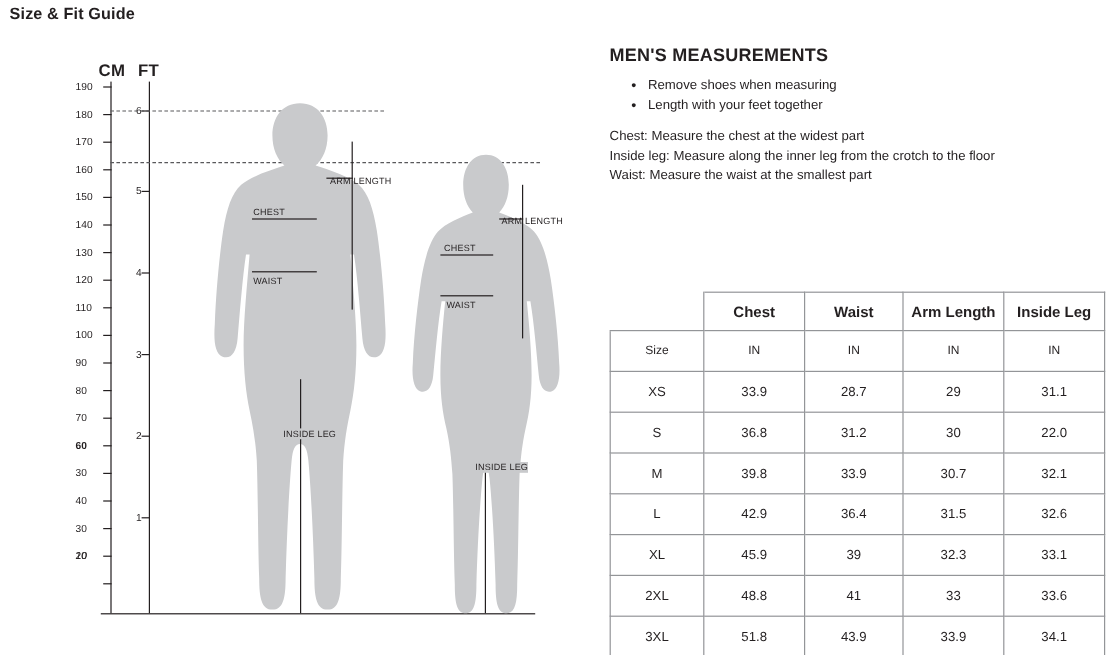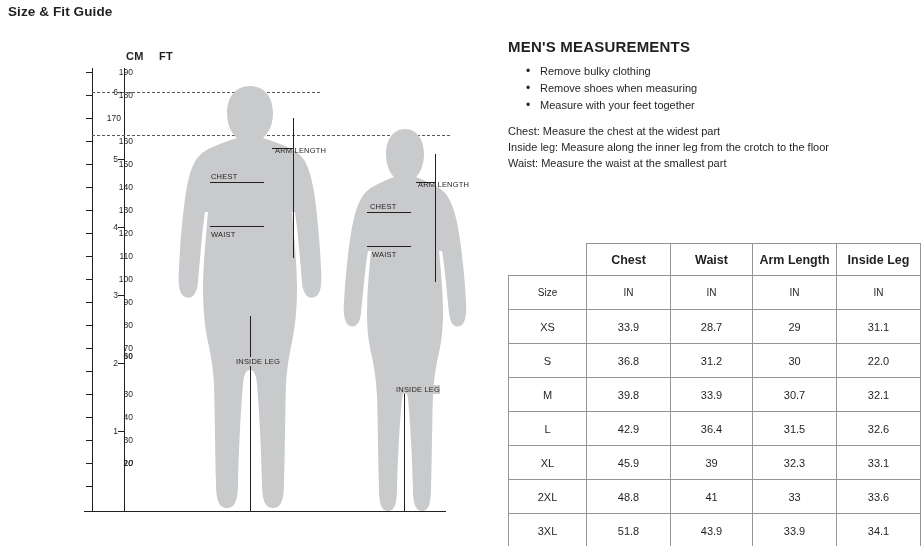--- a/index.html
+++ b/index.html
@@ -25,42 +25,40 @@
   }
 
   
   #diagram {
     position: absolute;
     left: 0; top: 30px;
     width: 490px; height: 516px;
   }
   .unit-label {
     position: absolute;
-    font-size: 11px;
+    font-size: 14px;
     font-weight: bold;
     color: #231f20;
     letter-spacing: .3px;
-    margin-left: 44px;
   }
   .ruler-line {
     position: absolute;
     background: #231f20;
   }
   .cm-tick {
     position: absolute;
     height: 1px;
     background: #231f20;
   }
   .cm-text {
     position: absolute;
     font-size: 8.5px;
     color: #231f20;
-    text-align: right;
+    text-align: left;
     width: 22px;
-    margin-left: 48px;
   }
   .ft-tick {
     position: absolute;
     height: 1px;
     background: #231f20;
   }
   .ft-text {
     position: absolute;
     font-size: 8.5px;
     color: #231f20;
@@ -182,21 +180,21 @@
     <div class="ruler-line" style="left:92px; top:38px; width:1px; height:443px;"></div>
 
     <div class="ruler-line" style="left:124px; top:38px; width:1px; height:443px;"></div>
 
     <div class="ground" style="left:84px; top:481px; width:362px;"></div>
 
     <div class="cm-text" style="left:63px; top:37px;">190</div>
       <div class="cm-tick" style="left:86px; top:42px; width:7px;"></div>
     <div class="cm-text" style="left:63px; top:60px;">180</div>
       <div class="cm-tick" style="left:86px; top:65px; width:7px;"></div>
-    <div class="cm-text" style="left:51px; top:83px;">170</div>
+    <div class="cm-text" style="left:63px; top:83px;">170</div>
       <div class="cm-tick" style="left:86px; top:88px; width:7px;"></div>
     <div class="cm-text" style="left:63px; top:106px;">160</div>
       <div class="cm-tick" style="left:86px; top:111px; width:7px;"></div>
     <div class="cm-text" style="left:63px; top:129px;">150</div>
       <div class="cm-tick" style="left:86px; top:134px; width:7px;"></div>
     <div class="cm-text" style="left:63px; top:152px;">140</div>
       <div class="cm-tick" style="left:86px; top:157px; width:7px;"></div>
     <div class="cm-text" style="left:63px; top:175px;">130</div>
       <div class="cm-tick" style="left:86px; top:180px; width:7px;"></div>
     <div class="cm-text" style="left:63px; top:198px;">120</div>
@@ -204,21 +202,21 @@
     <div class="cm-text" style="left:63px; top:221px;">110</div>
       <div class="cm-tick" style="left:86px; top:226px; width:7px;"></div>
     <div class="cm-text" style="left:63px; top:244px;">100</div>
       <div class="cm-tick" style="left:86px; top:249px; width:7px;"></div>
     <div class="cm-text" style="left:63px; top:267px;">90</div>
       <div class="cm-tick" style="left:86px; top:272px; width:7px;"></div>
     <div class="cm-text" style="left:63px; top:290px;">80</div>
       <div class="cm-tick" style="left:86px; top:295px; width:7px;"></div>
     <div class="cm-text" style="left:63px; top:313px;">70</div>
       <div class="cm-tick" style="left:86px; top:318px; width:7px;"></div>
-    <div class="cm-text" style="left:63px; top:321px;font-weight:bold;">60</div>
+    <div class="cm-text" style="left:63px; top:336px;font-weight:bold;">60</div>
       <div class="cm-tick" style="left:86px; top:341px; width:7px;"></div>
     <div class="cm-text" style="left:63px; top:359px;">30</div>
       <div class="cm-tick" style="left:86px; top:364px; width:7px;"></div>
     <div class="cm-text" style="left:63px; top:382px;">40</div>
       <div class="cm-tick" style="left:86px; top:387px; width:7px;"></div>
     <div class="cm-text" style="left:63px; top:405px;">30</div>
       <div class="cm-tick" style="left:86px; top:410px; width:7px;"></div>
     <div class="cm-text" style="left:63px; top:428px;">20</div>
       <div class="cm-tick" style="left:86px; top:433px; width:7px;"></div>
     <div class="cm-text" style="left:63px; top:428px;font-style:italic;">10</div>
@@ -342,23 +340,22 @@
     <div class="body-label" style="left:418px; top:150px;">ARM LENGTH</div>
 
     <div class="measure-vline" style="left:404px; top:357px; height:124px;"></div>
     <div class="body-label" style="left:396px; top:355px; background:#c9cacc;">INSIDE LEG</div>
 
   </div>
 
   <div id="right">
     <h2 id="mens-heading">MEN'S MEASUREMENTS</h2>
     <ul class="bullets">
-      <li>Remove bulky clothing</li>
       <li>Remove shoes when measuring</li>
-      <li>Measure with your feet together</li>
+      <li>Length with your feet together</li>
     </ul>
     <p class="note">Chest: Measure the chest at the widest part</p>
     <p class="note">Inside leg: Measure along the inner leg from the crotch to the floor</p>
     <p class="note">Waist: Measure the waist at the smallest part</p>
   </div>
 
   <table id="size-table">
     <colgroup>
       <col class="c0">
         <col class="c1">

